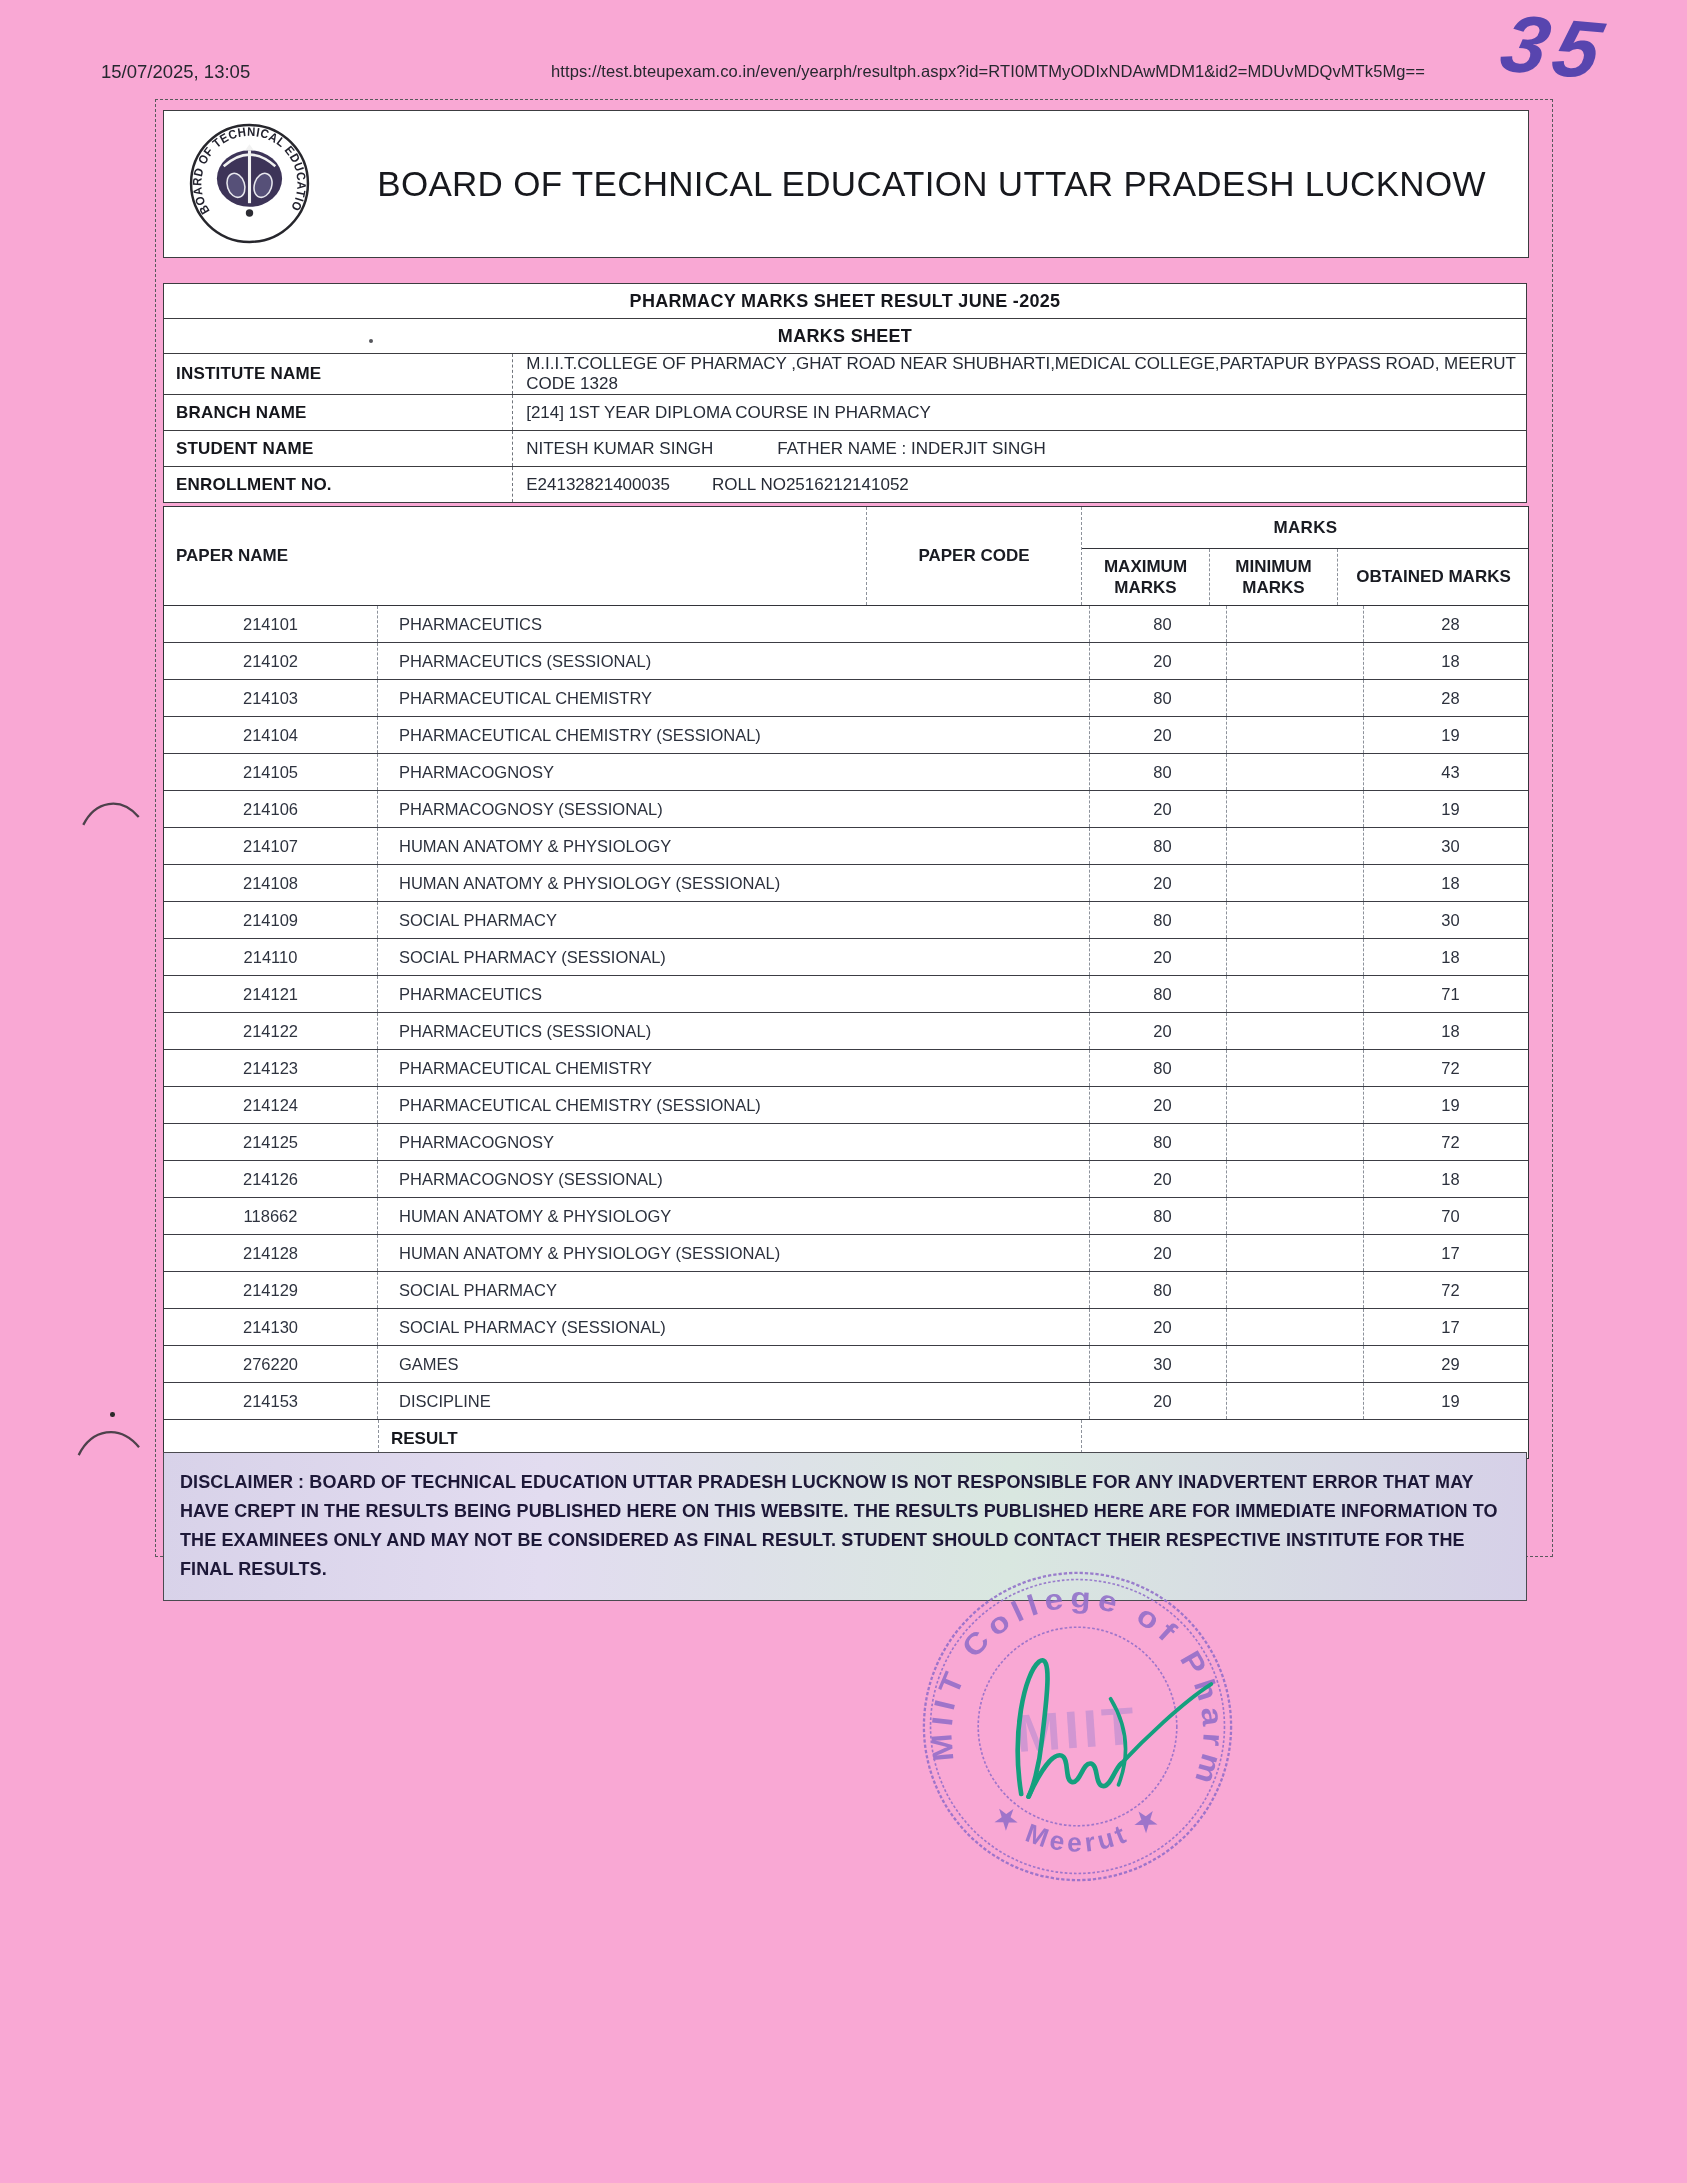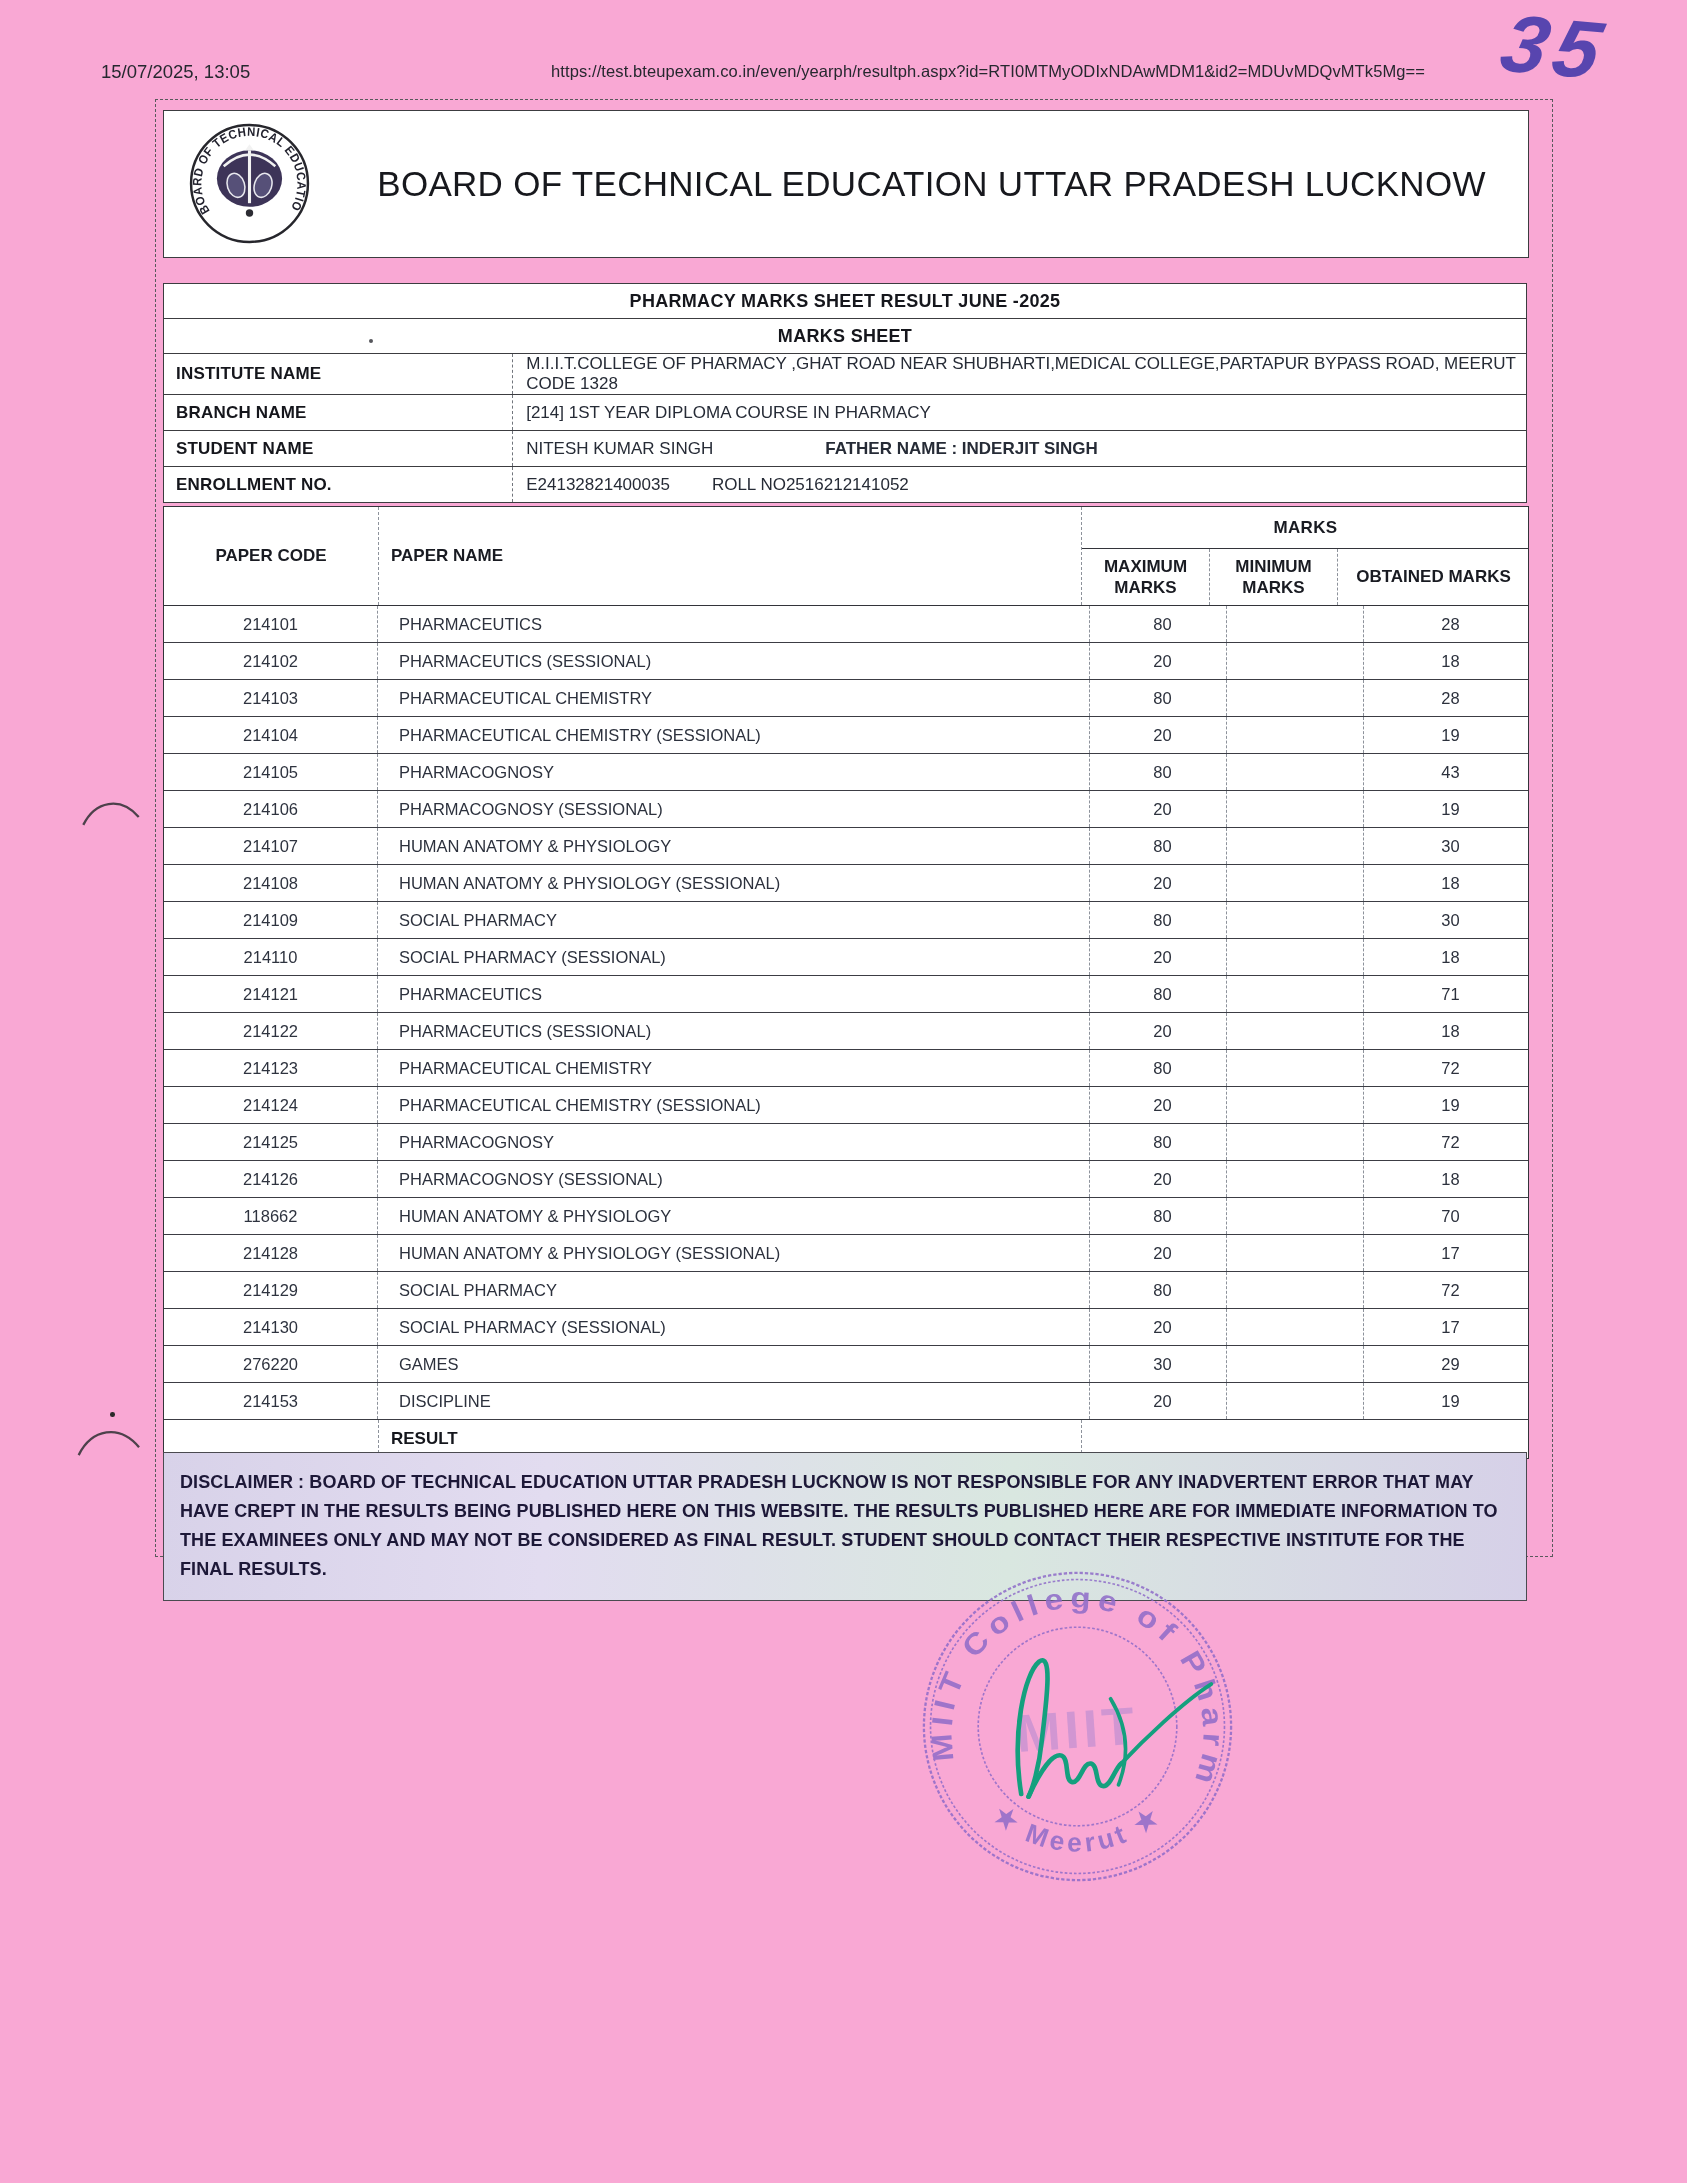--- a/index.html
+++ b/index.html
@@ -28,21 +28,21 @@
   
   .info-table { position:absolute; left:163px; top:283px; width:1364px;
                 border:1.3px solid #3c3c40; background:#fff; box-sizing:border-box; }
   .info-row { display:flex; align-items:stretch; border-top:1.3px solid #3c3c40; min-height:35px; font-size:17px; }
   .info-row:first-child { border-top:none; }
   .info-title-row { justify-content:center; align-items:center; font-weight:bold; font-size:18px;
                     letter-spacing:0.3px; color:#15161c; min-height:34px; }
   .info-label { width:349px; flex:none; display:flex; align-items:center; padding-left:12px;
                 font-weight:bold; color:#15161c; border-right:1.3px dashed #71757c; box-sizing:border-box; letter-spacing:0.2px; }
   .info-value { flex:1; display:flex; align-items:center; padding-left:13.2px; color:#262b36; }
-  .info-value .spread { margin-left:112px;font-weight:bold; }
+  .info-value .spread { margin-left:64px; }
   .info-value .gap1 { margin-left:42px; }
   .info-value .gap2 { }
 
   
   .marks-table { position:absolute; left:163px; top:506px; width:1364px;
                  border:1.3px solid #33343a; background:#fff; font-size:16.5px; color:#2c313d; box-sizing:content-box; }
   .col-code { width:214px; flex:none; }
   .col-name { width:703px; flex:none; }
   .mt-header { display:flex; height:98px; border-bottom:1.3px solid #33343a; font-weight:bold; color:#191b22; font-size:17px; }
   .h-cell { display:flex; align-items:center; justify-content:center; }
@@ -141,22 +141,22 @@
       <div class="info-value">
         <span>E24132821400035</span>
         <span class="gap1">ROLL NO</span>
         <span class="gap2">2516212141052</span>
       </div>
     </div>
   </div>
 
   <div class="marks-table">
     <div class="mt-header">
+      <div class="h-cell h-name col-name v-dash">PAPER NAME</div>
       <div class="h-cell col-code v-dash">PAPER CODE</div>
-      <div class="h-cell h-name col-name v-dash">PAPER NAME</div>
       <div class="h-marks">
         <div class="h-marks-title">MARKS</div>
         <div class="h-marks-sub">
           <div class="h-sub h-max">MAXIMUM MARKS</div>
           <div class="h-sub h-min">MINIMUM MARKS</div>
           <div class="h-sub h-obt">OBTAINED MARKS</div>
         </div>
       </div>
     </div>
 

